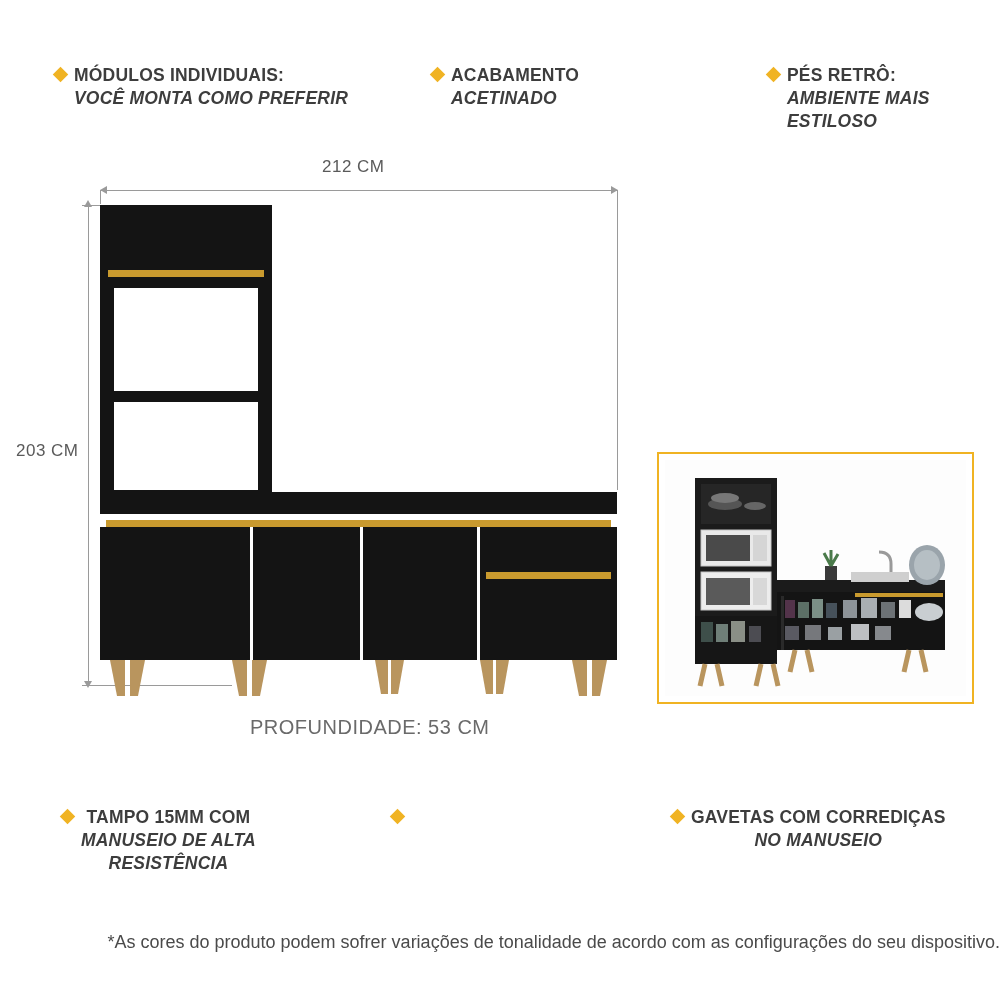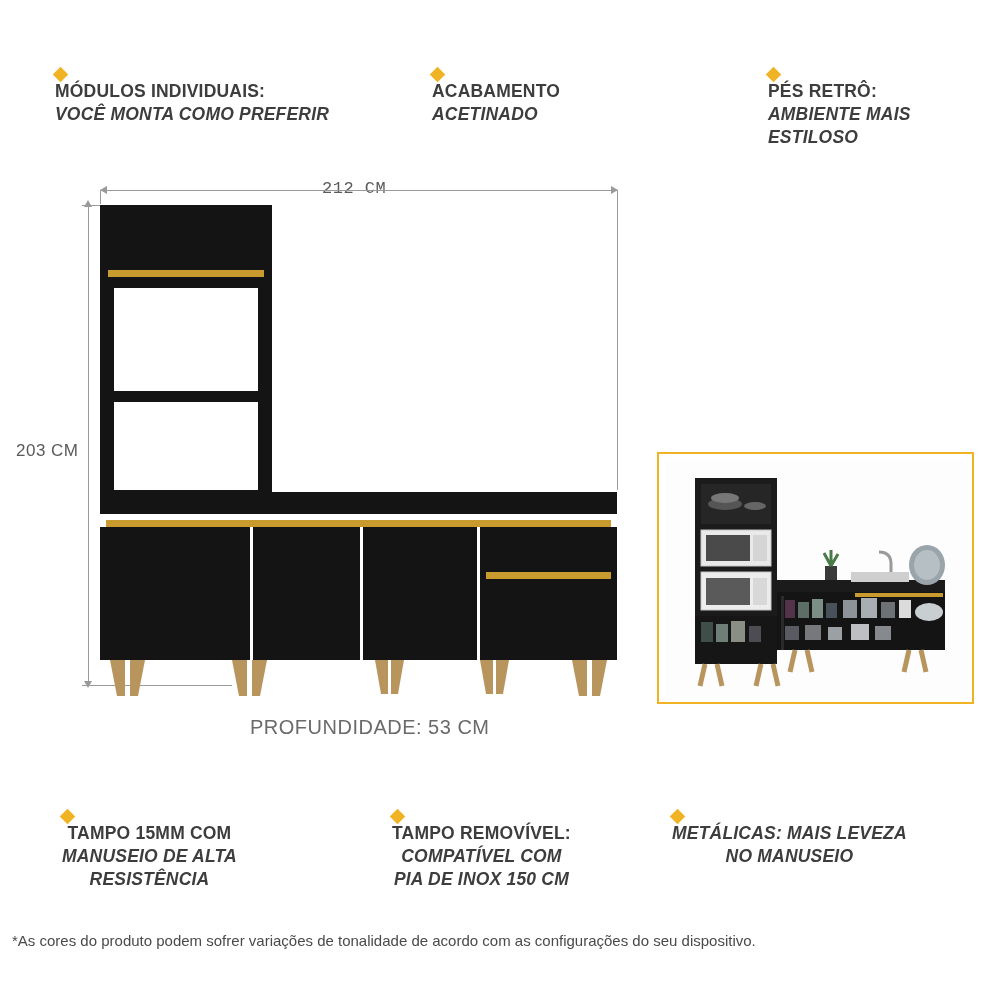--- a/index.html
+++ b/index.html
@@ -11,22 +11,21 @@
     position:relative;
     overflow:hidden;
   }
   .page{position:absolute;inset:0;}
 
   
   .feature{
     position:absolute;
     display:flex;
     align-items:flex-start;
-    gap:0;
-    flex-direction:column;
+    gap:8px;
   }
   .diamond{
     width:11px;height:11px;
     background:#F0B323;
     transform:rotate(45deg);
     flex:0 0 auto;
     margin-top:5px;
   }
   .feature-text{
     font-size:17.5px;
@@ -46,21 +45,21 @@
   .f-bot3{left:672px;top:806px;width:300px;text-align:center;}
   .f-bot1 .feature-text,.f-bot2 .feature-text,.f-bot3 .feature-text{text-align:center;}
 
   
   .dim-label{
     position:absolute;
     font-size:17px;
     color:#5a5a5a;
     letter-spacing:.5px;
   }
-  .dim-width{left:322px;top:179px;font-family:Liberation Mono, monospace;}
+  .dim-width{left:322px;top:157px;}
   .dim-height{left:16px;top:440px;line-height:1.25;width:66px;text-align:left;}
   .dim-depth{left:250px;top:716px;font-size:20px;color:#6a6a6a;}
 
   
   .line{position:absolute;background:#9a9a9a;}
   .h-line{height:1px;}
   .v-line{width:1px;}
 
   
   .arrow{position:absolute;width:0;height:0;}
@@ -81,22 +80,22 @@
 
   
   .inset{
     position:absolute;left:657px;top:452px;width:313px;height:248px;
     border:2px solid #F0B323;background:#fff;
   }
   .photo{position:absolute;inset:6px;background:#fbfbfb;overflow:hidden;}
 
   
   .footnote{
-    position:absolute;left:12px;right:0;top:932px;
-    text-align:left;font-size:15px;color:#4a4a4a;
+    position:absolute;left:0;right:0;top:932px;
+    text-align:right;font-size:18px;color:#4a4a4a;
   }
 </style>
 </head>
 <body>
 
 <div class="page">
 
   <div class="feature f-top1">
     <span class="diamond"></span>
     <span class="feature-text">
@@ -244,30 +243,25 @@
     <span class="diamond"></span>
     <span class="feature-text">
       <span>TAMPO 15MM COM</span>
       <span class="l2">MANUSEIO DE ALTA</span>
       <span class="l2">RESISTÊNCIA</span>
     </span>
   </div>
 
   <div class="feature f-bot2">
     <span class="diamond"></span>
-    <span class="feature-text">
-      <span>TAMPO REMOVÍVEL:</span>
-      <span class="l2">COMPATÍVEL COM</span>
-      <span class="l2">PIA DE INOX 150 CM</span>
-    </span>
   </div>
 
   <div class="feature f-bot3">
     <span class="diamond"></span>
     <span class="feature-text">
-      <span class="l2">METÁLICAS: MAIS LEVEZA</span>
+      <span>GAVETAS COM CORREDIÇAS</span>
       <span class="l2">NO MANUSEIO</span>
     </span>
   </div>
 
   <div class="footnote">*As cores do produto podem sofrer variações de tonalidade de acordo com as configurações do seu dispositivo.</div>
 
 </div>
 
 </body></html>

